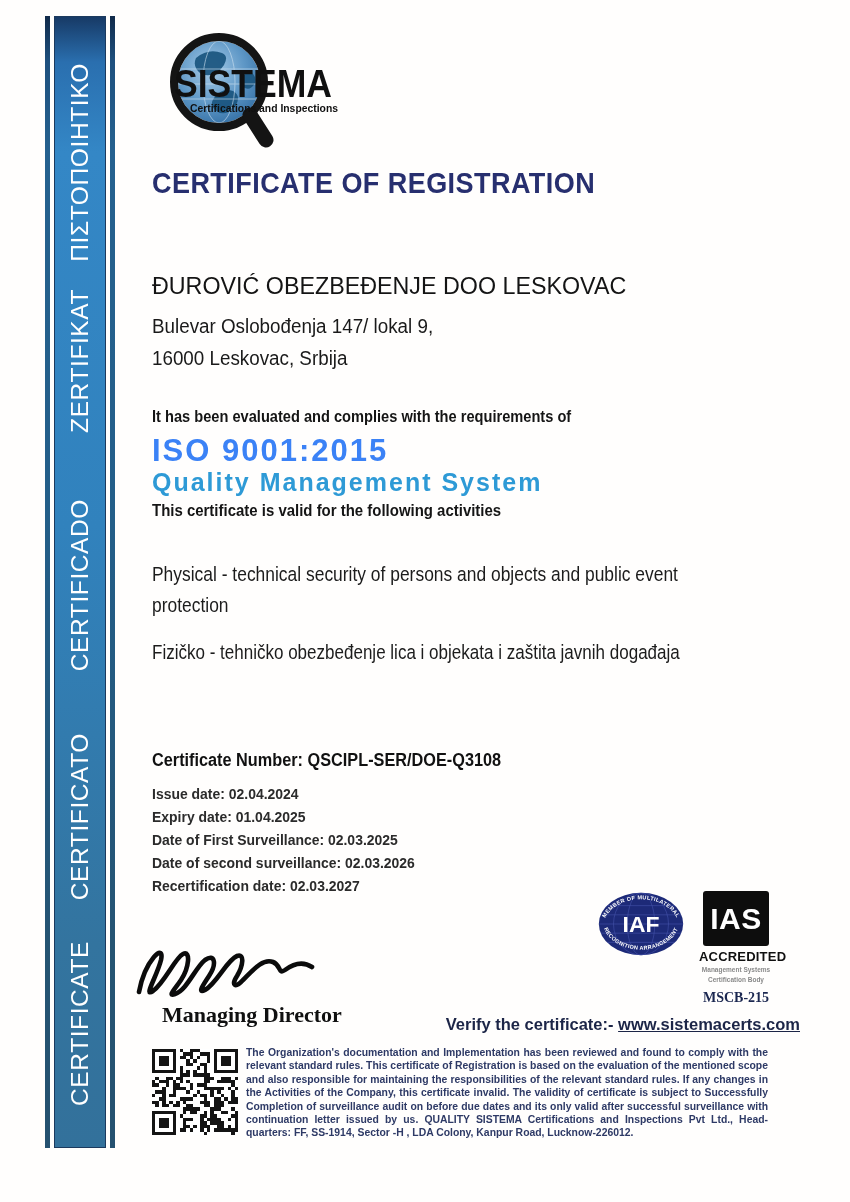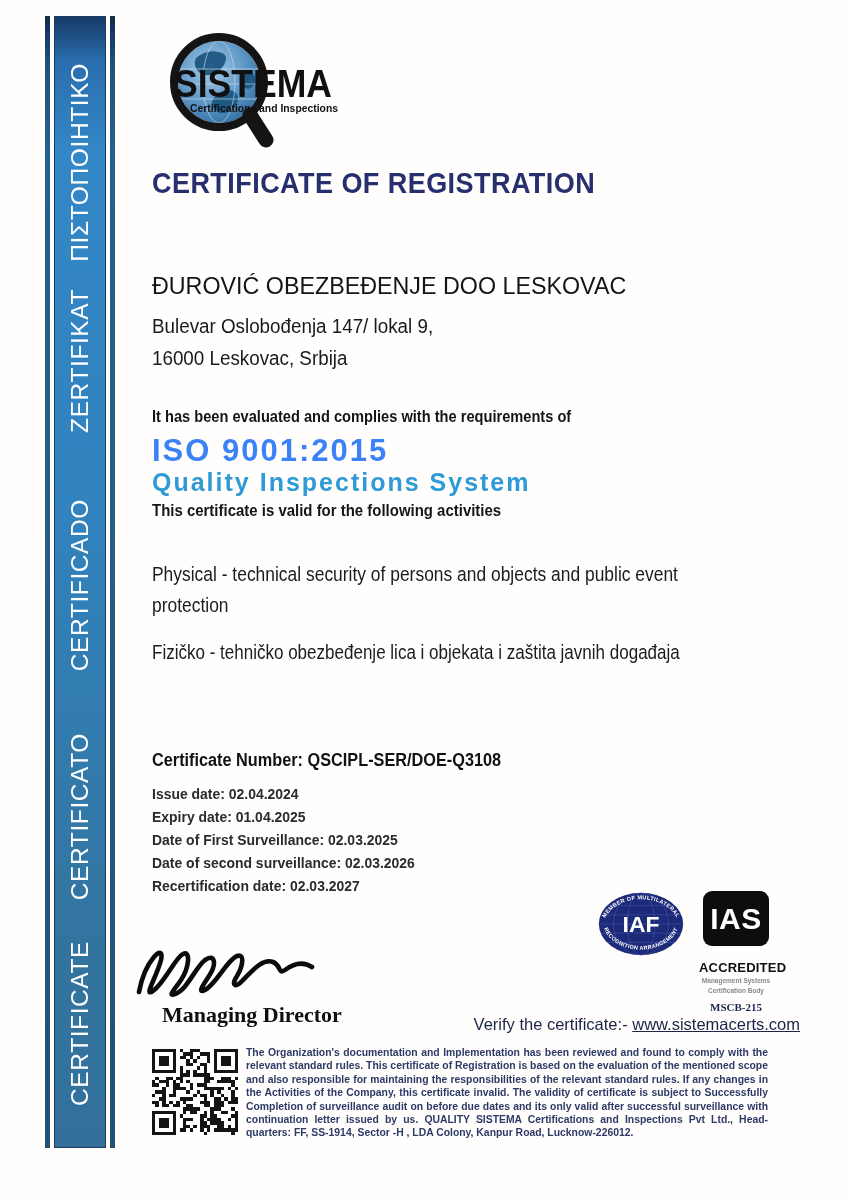--- a/index.html
+++ b/index.html
@@ -43,30 +43,30 @@
   .scope-en{left:152px;top:558px;width:660px;font-size:20.5px;color:#1c1c1c;line-height:1.52;
     transform:scaleX(.85);transform-origin:left;}
   .scope-sr{left:152px;top:640px;width:760px;font-size:20.5px;color:#1c1c1c;
     transform:scaleX(.83);transform-origin:left;white-space:nowrap;}
   .details{left:152px;top:750px;transform:scaleX(.93);transform-origin:left;}
   .cert-no{font-size:17.5px;font-weight:600;color:#111;margin-bottom:11px;white-space:nowrap;}
   .detail-row{font-size:15px;font-weight:700;color:#2b2b2b;line-height:23px;white-space:nowrap;}
   
   .iaf{left:597px;top:890px;width:88px;height:68px;}
   .ias{left:699px;top:891px;width:74px;text-align:center;}
-  .ias-box{width:66px;height:55px;margin:0 auto;background:#0d0d0d;border-radius:9px;
+  .ias-box{width:66px;height:55px;margin:0 auto;background:#0d0d0d;border-radius:3px;
     display:flex;align-items:center;justify-content:center;}
   .ias-box span{color:#fff;font-size:30px;font-weight:800;letter-spacing:.5px;}
-  .ias-accredited{font-size:13px;font-weight:800;color:#101010;margin-top:14px;letter-spacing:.2px;}
+  .ias-accredited{font-size:13px;font-weight:800;color:#101010;margin-top:3px;letter-spacing:.2px;}
   .ias-sub{font-size:6.5px;line-height:8px;color:#8a8a8a;font-weight:600;margin-top:2px;}
-  .ias-code{font-family:"Liberation Serif",serif;font-size:11px;font-weight:700;color:#1b2750;margin-top:6px;}
+  .ias-code{font-family:"Liberation Serif",serif;font-size:14px;font-weight:700;color:#1b2750;margin-top:6px;}
   
   .signature{left:126px;top:930px;width:200px;height:80px;}
   .sign-title{left:162px;top:1002px;font-family:"Liberation Serif",serif;font-size:22px;font-weight:600;color:#101010;white-space:nowrap;}
-  .verify{top:1015px;right:50px;font-size:16.5px;font-weight:400;color:#1c2547;white-space:nowrap;}
+  .verify{top:1015px;right:50px;font-size:16.5px;font-weight:700;color:#1c2547;white-space:nowrap;}
   .verify a{color:#1c2547;text-decoration:underline;cursor:pointer;}
   
   .qr{left:152px;top:1049px;width:86px;height:86px;}
   .disclaimer{
     left:246px;top:1046px;width:522px;font-size:10.4px;line-height:13.4px;
     font-weight:700;color:#2e3a66;text-align:justify;
   }
 </style>
 </head>
 <body>
@@ -112,21 +112,21 @@
       <text x="40" y="88" font-family="Liberation Sans, sans-serif" font-size="11" font-weight="600" fill="#101010" textLength="148" lengthAdjust="spacingAndGlyphs">Certifications and Inspections</text>
     </svg>
   </div>
 
   <div class="abs title">CERTIFICATE OF REGISTRATION</div>
   <div class="abs company">ĐUROVIĆ OBEZBEĐENJE DOO LESKOVAC</div>
   <div class="abs addr1">Bulevar Oslobođenja 147/ lokal 9,</div>
   <div class="abs addr2">16000 Leskovac, Srbija</div>
   <div class="abs evaluated">It has been evaluated and complies with the requirements of</div>
   <div class="abs iso">ISO 9001:2015</div>
-  <div class="abs qms">Quality Inspections System</div>
+  <div class="abs qms">Quality Management System</div>
   <div class="abs validline">This certificate is valid for the following activities</div>
   <div class="abs scope-en">Physical - technical security of persons and objects and public event protection</div>
   <div class="abs scope-sr">Fizičko - tehničko obezbeđenje lica i objekata i zaštita javnih događaja</div>
 
   <div class="abs details">
     <div class="cert-no">Certificate Number: QSCIPL-SER/DOE-Q3108</div>
     <div class="detail-row">Issue date: 02.04.2024</div>
     <div class="detail-row">Expiry date: 01.04.2025</div>
     <div class="detail-row">Date of First Surveillance: 02.03.2025</div>
     <div class="detail-row">Date of second surveillance: 02.03.2026</div>

